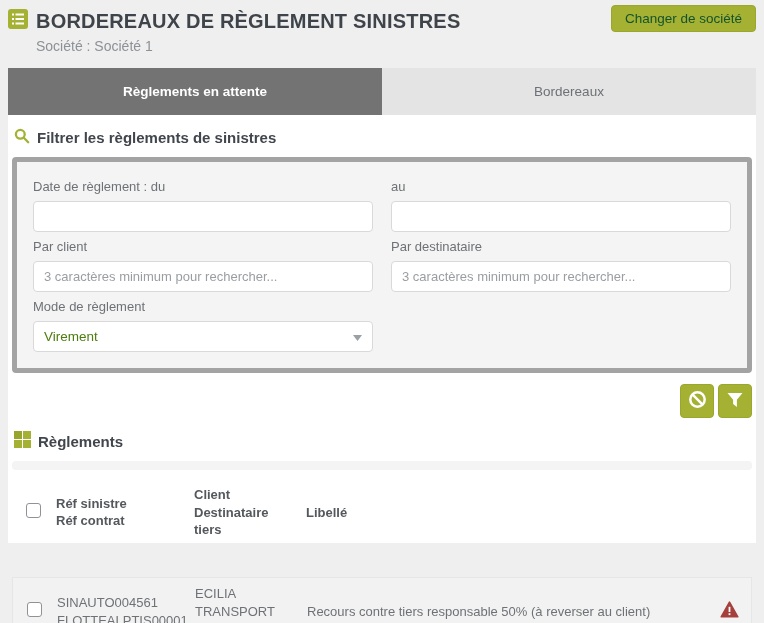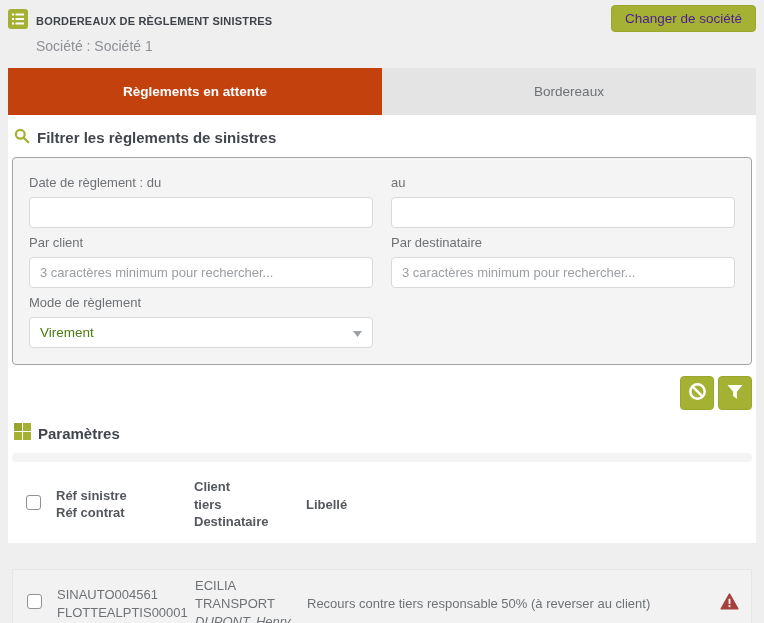--- a/index.html
+++ b/index.html
@@ -8,51 +8,51 @@
     font-family:"Liberation Sans","DejaVu Sans",sans-serif;
     background:#efefef;
     color:#6e7276;
     overflow:hidden;
   }
   .page { width:764px; height:623px; overflow:hidden; }
 
   
   .app-header { position:relative; padding:9px 8px 4px; }
   .header-row { display:flex; align-items:center; gap:8px; }
-  .page-title { font-size:11px; font-weight:bold; color:#3f444a; letter-spacing:.2px; }
+  .page-title { font-size:20px; font-weight:bold; color:#3f444a; letter-spacing:.2px; }
   .page-subtitle { font-size:14px; color:#8d9196; margin:5px 0 0 28px; }
   .change-btn {
     position:absolute; top:5px; right:8px;
-    background:#a4b133; color:#4c1d95; border:1px solid #9aa72c; border-radius:4px;
+    background:#a4b133; color:#14532d; border:1px solid #9aa72c; border-radius:4px;
     padding:5px 13px; font-size:13.5px; cursor:pointer;
     font-family:inherit;
     margin-left:16px;
   }
 
   
   .tabbar { display:flex; margin:10px 8px 0; }
   .tab {
     flex:1; height:47px; display:flex; align-items:center; justify-content:center;
     font-size:13.5px; cursor:pointer;
   }
-  .tab.active { background:#c2410c; color:#fff; font-weight:bold; }
+  .tab.active { background:#737373; color:#fff; font-weight:bold; }
   .tab.inactive { background:#e4e4e4; color:#6d7175; }
 
   
   .content { background:#fff; margin:0 8px; padding:10px 4px 0; height:428px; }
 
   .section-title {
     display:flex; align-items:center; gap:7px;
     font-size:15px; font-weight:bold; color:#41464c;
     padding:3px 2px 10px;
   }
 
   
   .filter-panel {
-    background:#f4f4f4; border:1px solid #a3a3a3; border-radius:4px;
+    background:#f4f4f4; border:5px solid #a3a3a3; border-radius:4px;
     padding:10px 16px 16px;
   }
   .field-grid { display:grid; grid-template-columns:1fr 1fr; column-gap:18px; }
   .field label { display:block; font-size:13px; color:#6e7276; margin:7px 0 7px; }
   .text-input {
     width:100%; height:31px; background:#fff;
     border:1px solid #d9d9d9; border-radius:4px;
     padding:0 10px; font-size:13px; color:#4d7c0f;
     font-family:inherit;
   }
@@ -201,36 +201,36 @@
 
     <div class="section-title">
       <span>
         <svg width="17" height="17" viewBox="0 0 17 17" aria-hidden="true">
           <rect x="0" y="0" width="8" height="8" fill="#98a52c"></rect>
           <rect x="9" y="0" width="8" height="8" fill="#a4b133"></rect>
           <rect x="0" y="9" width="8" height="8" fill="#a4b133"></rect>
           <rect x="9" y="9" width="8" height="8" fill="#a4b133"></rect>
         </svg>
       </span>
-      <span>Paramètres</span>
+      <span>Règlements</span>
     </div>
     <div class="thin-bar"></div>
 
     <div class="tbl-header">
       <div class="col-check cell">
         <span class="checkbox"></span>
       </div>
       <div class="col-ref cell">
         <div>Réf sinistre</div>
         <div>Réf contrat</div>
       </div>
       <div class="col-client cell">
         <div>Client</div>
+        <div>Destinataire</div>
         <div>tiers</div>
-        <div>Destinataire</div>
       </div>
       <div class="col-libelle cell">
         <div>Libellé</div>
       </div>
       <div class="col-warning cell"></div>
     </div>
 
     <div class="data-row">
       <div class="col-check">
         <span class="checkbox"></span>

